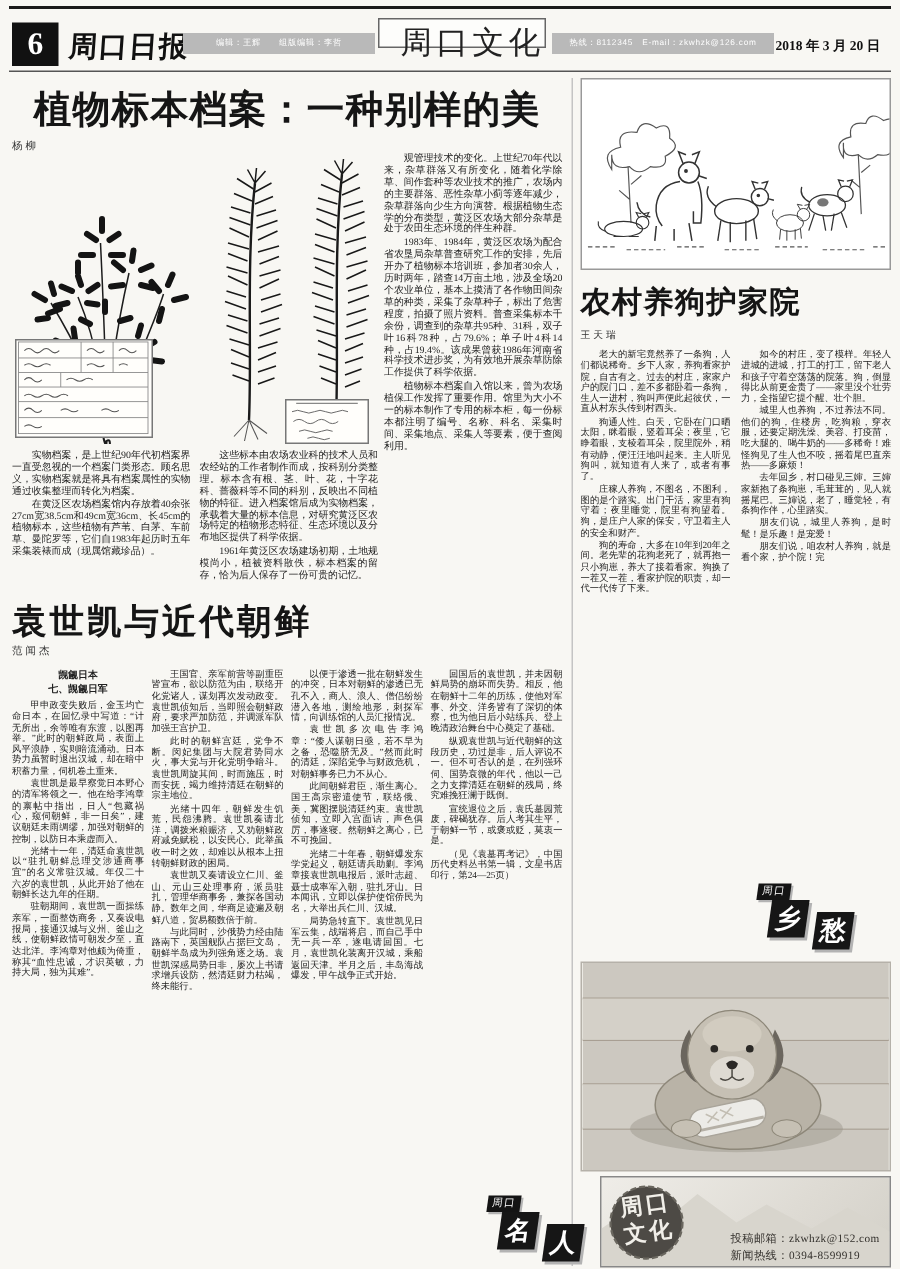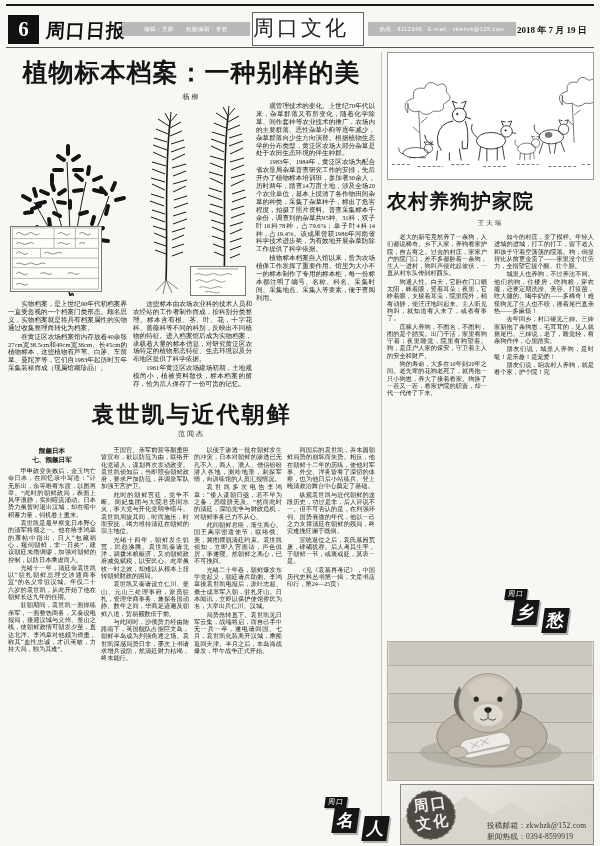--- a/index.html
+++ b/index.html
@@ -17,35 +17,35 @@
   .topline { left:6px; top:4px; width:588px; height:2px; background:#1a1a1a; }
   .pagebox { left:8px; top:15px; width:31px; height:29px; background:#111;
              color:#fff; font-size:21px; font-weight:bold; text-align:center; line-height:29px; }
   .masthead { left:46px; top:18px; font-size:19px; font-weight:900;
               transform:skewX(-4deg); letter-spacing:1px; color:#111; }
   .graybar { height:14px; background:#b9b9b9; color:#fff; font-size:5.5px;
              line-height:14px; text-align:center; letter-spacing:.5px;
              font-family:"Liberation Sans", sans-serif; }
   .bar1 { left:122px; top:22px; width:128px; }
   .bar2 { left:368px; top:22px; width:148px; }
-  .sectionbox { left:252px; top:12px; width:112px; height:34px; background:#fdfdfb;
-                border:1.5px solid #666; text-align:left; font-size:21px;
+  .sectionbox { left:252px; top:12px; width:112px; height:20px; background:#fdfdfb;
+                border:1.5px solid #666; text-align:right; font-size:21px;
                 letter-spacing:3px; line-height:31px; color:#222; }
   .date { left:517px; top:24px; font-size:9px; font-weight:bold; color:#111; }
   .headrule { left:6px; top:47px; width:588px; height:1px; background:#555; }
   .vdivider { left:381px; top:52px; width:1px; height:792px; background:#c4c4c4; }
 
   
   .h-a1 { left:8px; top:56px; width:367px; text-align:center; font-size:25px;
           font-weight:bold; letter-spacing:1px; color:#151515; }
-  .h-a2 { left:8px; top:399px; width:367px; text-align:center; font-size:23px;
+  .h-a2 { left:8px; top:399px; width:367px; font-size:23px;
           font-weight:bold; letter-spacing:2px; color:#151515; }
   .h-a3 { left:387px; top:188px; width:207px; text-align:left; font-size:20px;
           font-weight:bold; letter-spacing:1px; color:#151515; }
-  .byline { text-align:center; font-size:7px; letter-spacing:2px; color:#333; }
+  .byline { font-size:7px; letter-spacing:2px; color:#333; }
   .by-a1 { left:8px; top:92px; width:367px; }
   .by-a2 { left:8px; top:429px; width:367px; }
   .by-a3 { left:387px; top:219px; width:207px; font-size:6.5px; }
 
   
   .bc { position:absolute; text-align:justify; color:#222; overflow:hidden; }
   .bc p { text-indent:2em; margin-bottom:1px; }
   .f6  { font-size:6.2px; line-height:7.3px; }
   .f65 { font-size:6.6px; line-height:7.9px; }
   .sect { text-align:center; font-weight:bold; font-size:6.6px; line-height:9px;
@@ -84,21 +84,21 @@
 </style>
 </head>
 <body>
 
 <div class="abs topline"></div>
 <div class="abs pagebox">6</div>
 <div class="abs masthead">周口日报</div>
 <div class="abs graybar bar1">编辑：王辉　　组版编辑：李哲</div>
 <div class="abs sectionbox">周口文化</div>
 <div class="abs graybar bar2">热线：8112345　E-mail：zkwhzk@126.com</div>
-<div class="abs date">2018 年 7 月 19 日</div>
+<div class="abs date">2018 年 3 月 20 日</div>
 <div class="abs headrule"></div>
 <div class="abs vdivider"></div>
 
 <div class="abs h-a1">植物标本档案：一种别样的美</div>
 <div class="abs byline by-a1">杨柳</div>
 
 <svg class="abs" style="left:12px;top:104px;" width="118" height="192" viewBox="0 0 118 192">
   <g stroke="#1c1c1c" stroke-width="1" fill="none">
     <path d="M59,188 C57,158 54,128 40,94 M59,188 C61,148 65,118 74,78 M59,188 C54,153 34,118 22,98 M59,188 C69,158 89,118 97,92 M59,186 C59,148 57,100 55,58 M59,170 C48,150 40,138 34,128 M59,170 C72,152 80,140 86,130"></path>
     <path d="M57,188 q2,8 2,2 q3,-2 2,4" stroke-width="1.4"></path>

